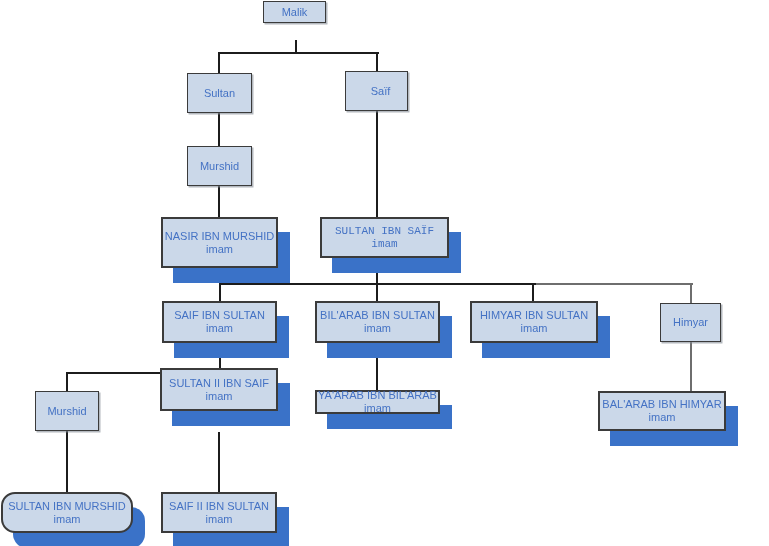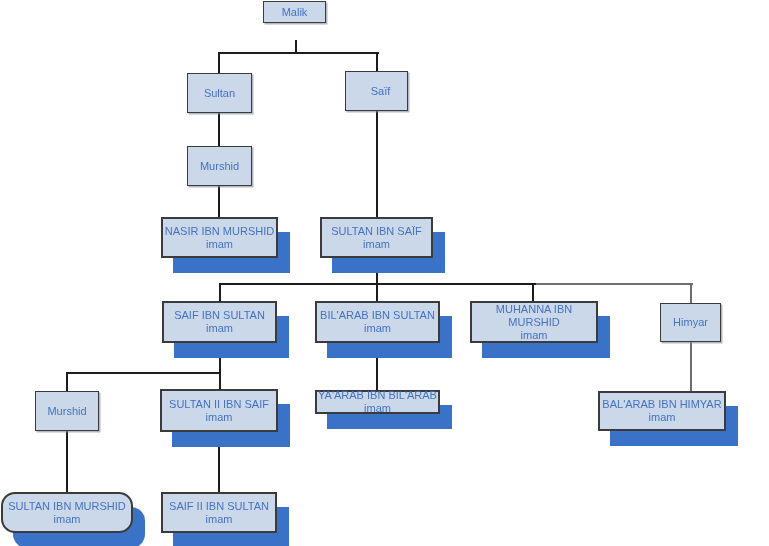--- a/index.html
+++ b/index.html
@@ -76,54 +76,54 @@
   </div>
 
   <div class="node plain" style="left:345px;top:71px;width:63px;height:40px;padding-left:8px;">
     <span class="name">Saïf</span>
   </div>
 
   <div class="node plain" style="left:187px;top:146px;width:65px;height:40px;">
     <span class="name">Murshid</span>
   </div>
 
-  <div class="node imam" style="left:161px;top:217px;width:117px;height:41px;">
+  <div class="node imam" style="left:161px;top:217px;width:117px;height:51px;">
     <span class="name">NASIR IBN MURSHID</span>
     <span class="subtitle">imam</span>
   </div>
 
-  <div class="node imam" style="left:320px;top:217px;width:113px;height:41px;">
+  <div class="node imam" style="left:320px;top:217px;width:129px;height:41px;font-family:Liberation Mono, monospace;">
     <span class="name">SULTAN IBN SAÏF</span>
     <span class="subtitle">imam</span>
   </div>
 
   <div class="node imam" style="left:162px;top:301px;width:115px;height:42px;">
     <span class="name">SAIF IBN SULTAN</span>
     <span class="subtitle">imam</span>
   </div>
 
   <div class="node imam" style="left:315px;top:301px;width:125px;height:42px;">
     <span class="name">BIL'ARAB IBN SULTAN</span>
     <span class="subtitle">imam</span>
   </div>
 
   <div class="node imam" style="left:470px;top:301px;width:128px;height:42px;">
-    <span class="name">MUHANNA IBN MURSHID</span>
+    <span class="name">HIMYAR IBN SULTAN</span>
     <span class="subtitle">imam</span>
   </div>
 
   <div class="node plain" style="left:660px;top:303px;width:61px;height:39px;">
     <span class="name">Himyar</span>
   </div>
 
   <div class="node plain" style="left:35px;top:391px;width:64px;height:40px;">
     <span class="name">Murshid</span>
   </div>
 
-  <div class="node imam" style="left:160px;top:389px;width:118px;height:43px;">
+  <div class="node imam" style="left:160px;top:368px;width:118px;height:43px;">
     <span class="name">SULTAN II IBN SAIF</span>
     <span class="subtitle">imam</span>
   </div>
 
   <div class="node imam" style="left:315px;top:390px;width:125px;height:24px;">
     <span class="name">YA'ARAB IBN BIL'ARAB</span>
     <span class="subtitle">imam</span>
   </div>
 
   <div class="node imam" style="left:598px;top:391px;width:128px;height:40px;">

